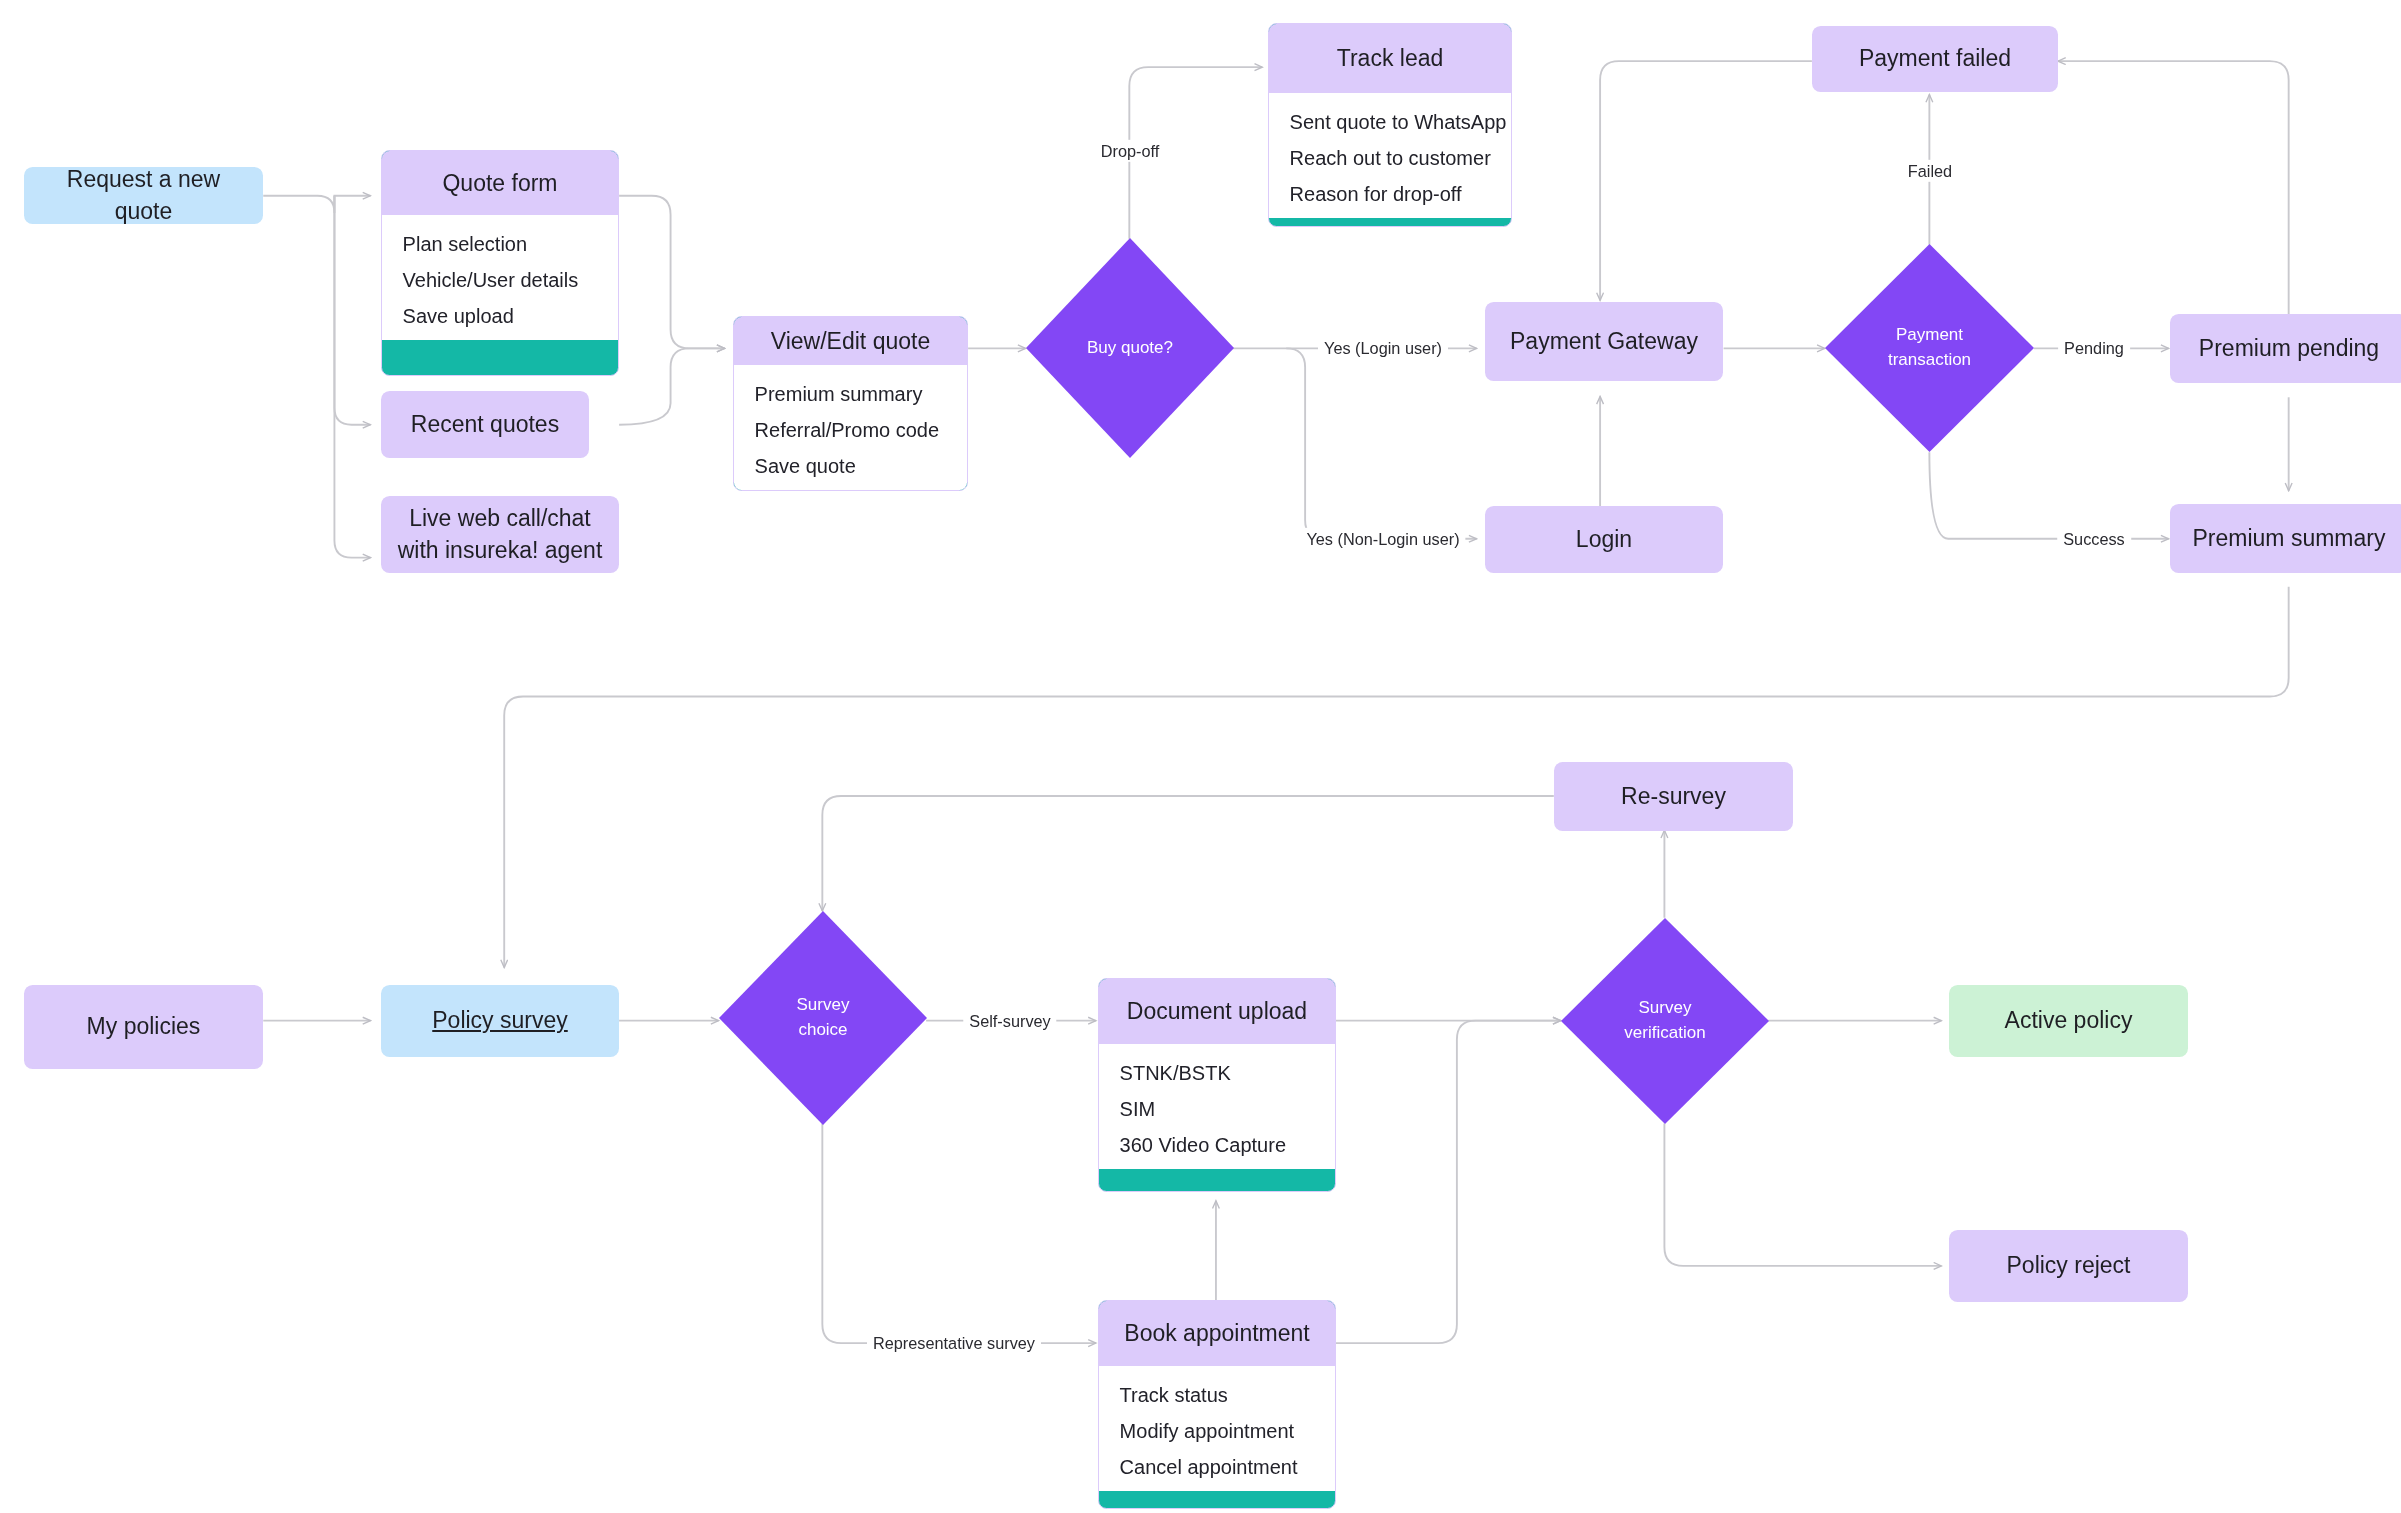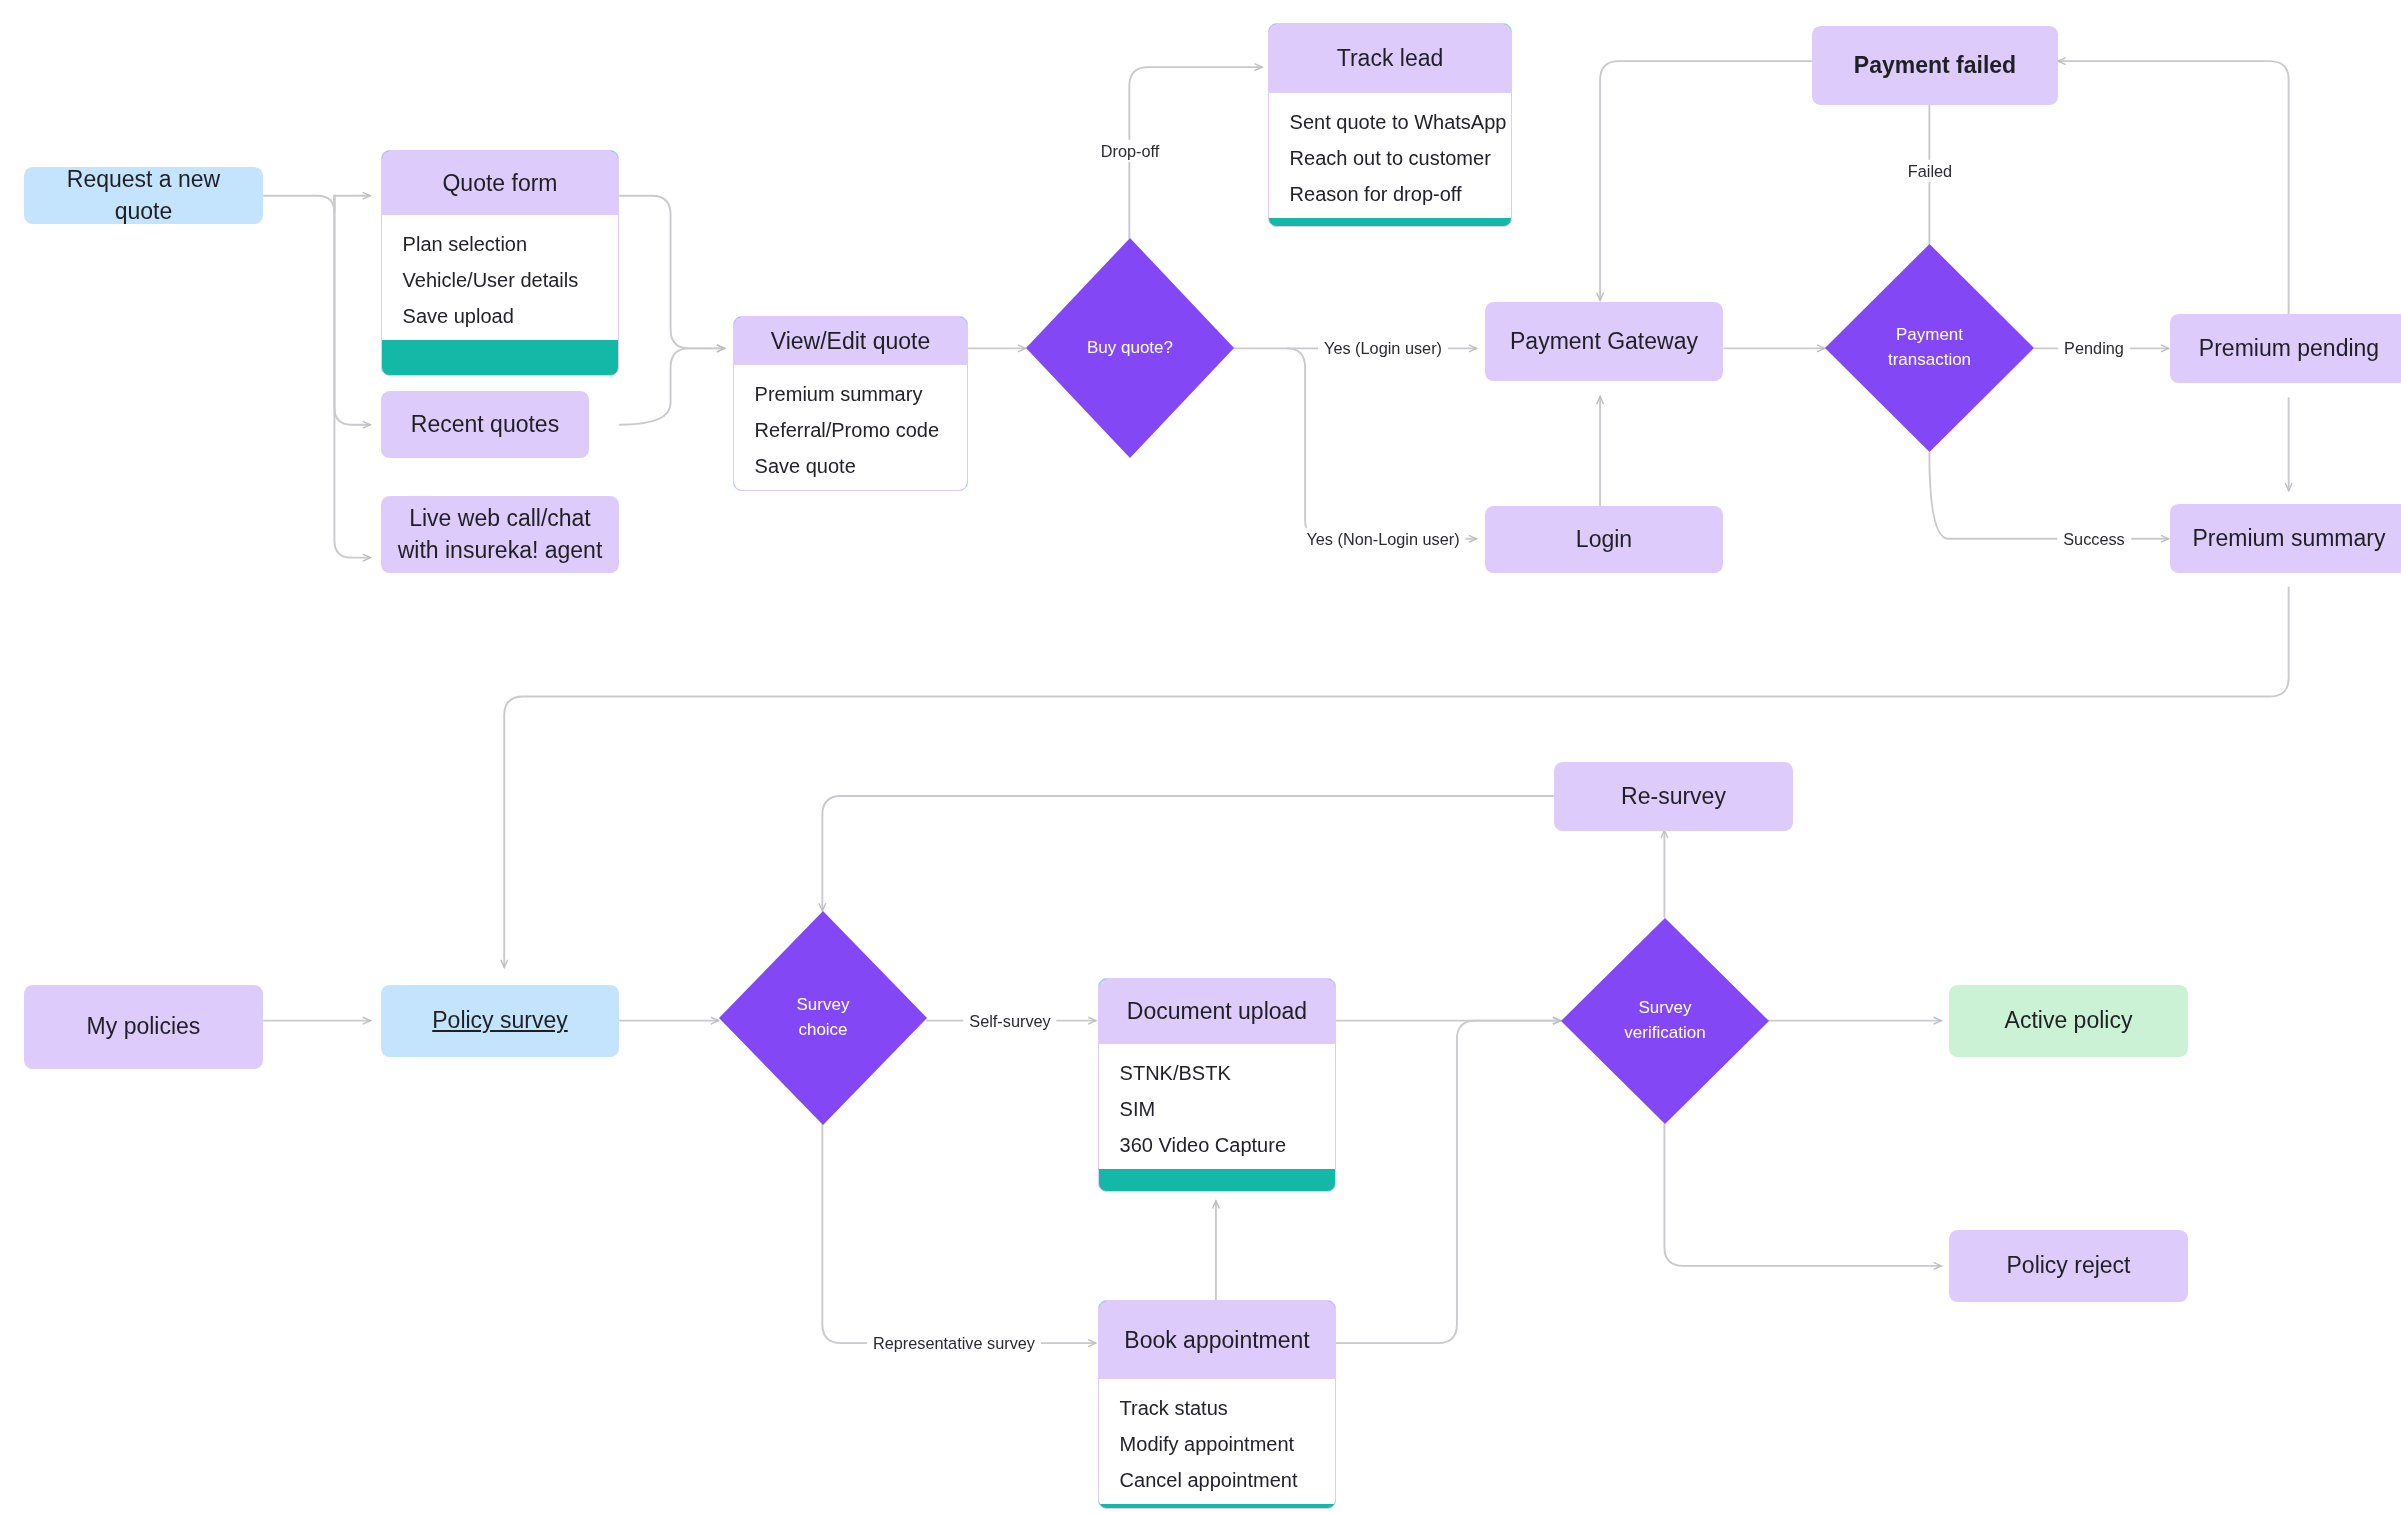--- a/index.html
+++ b/index.html
@@ -198,21 +198,21 @@
   <div class="node box purple" style="left:1485px;top:506px;width:238px;height:67px;">
     <span>Login</span>
   </div>
 
   <div class="node diamond" style="left:1825px;top:244px;width:209px;height:208px;">
     <div class="dshape"></div>
     <div class="dlabel">Payment
 transaction</div>
   </div>
 
-  <div class="node box purple" style="left:1812px;top:26px;width:246px;height:79px;font-weight:bold;">
+  <div class="node box purple" style="left:1812px;top:26px;width:246px;height:66px;">
     <span>Payment failed</span>
   </div>
 
   <div class="node box purple" style="left:2170px;top:314px;width:238px;height:69px;">
     <span>Premium pending</span>
   </div>
 
   <div class="node box purple" style="left:2170px;top:504px;width:238px;height:69px;">
     <span>Premium summary</span>
   </div>
@@ -234,21 +234,21 @@
   <div class="node card" style="left:1098px;top:978px;width:238px;height:214px;">
     <div class="card-head" style="height:65px;">Document upload</div>
     <div class="card-body">
       <div class="li">STNK/BSTK</div>
       <div class="li">SIM</div>
       <div class="li">360 Video Capture</div>
     </div>
   </div>
 
   <div class="node card" style="left:1098px;top:1300px;width:238px;height:209px;">
-    <div class="card-head" style="height:78px;">Book appointment</div>
+    <div class="card-head" style="height:65px;">Book appointment</div>
     <div class="card-body">
       <div class="li">Track status</div>
       <div class="li">Modify appointment</div>
       <div class="li">Cancel appointment</div>
     </div>
   </div>
 
   <div class="node box purple" style="left:1554px;top:762px;width:239px;height:69px;">
     <span>Re-survey</span>
   </div>

